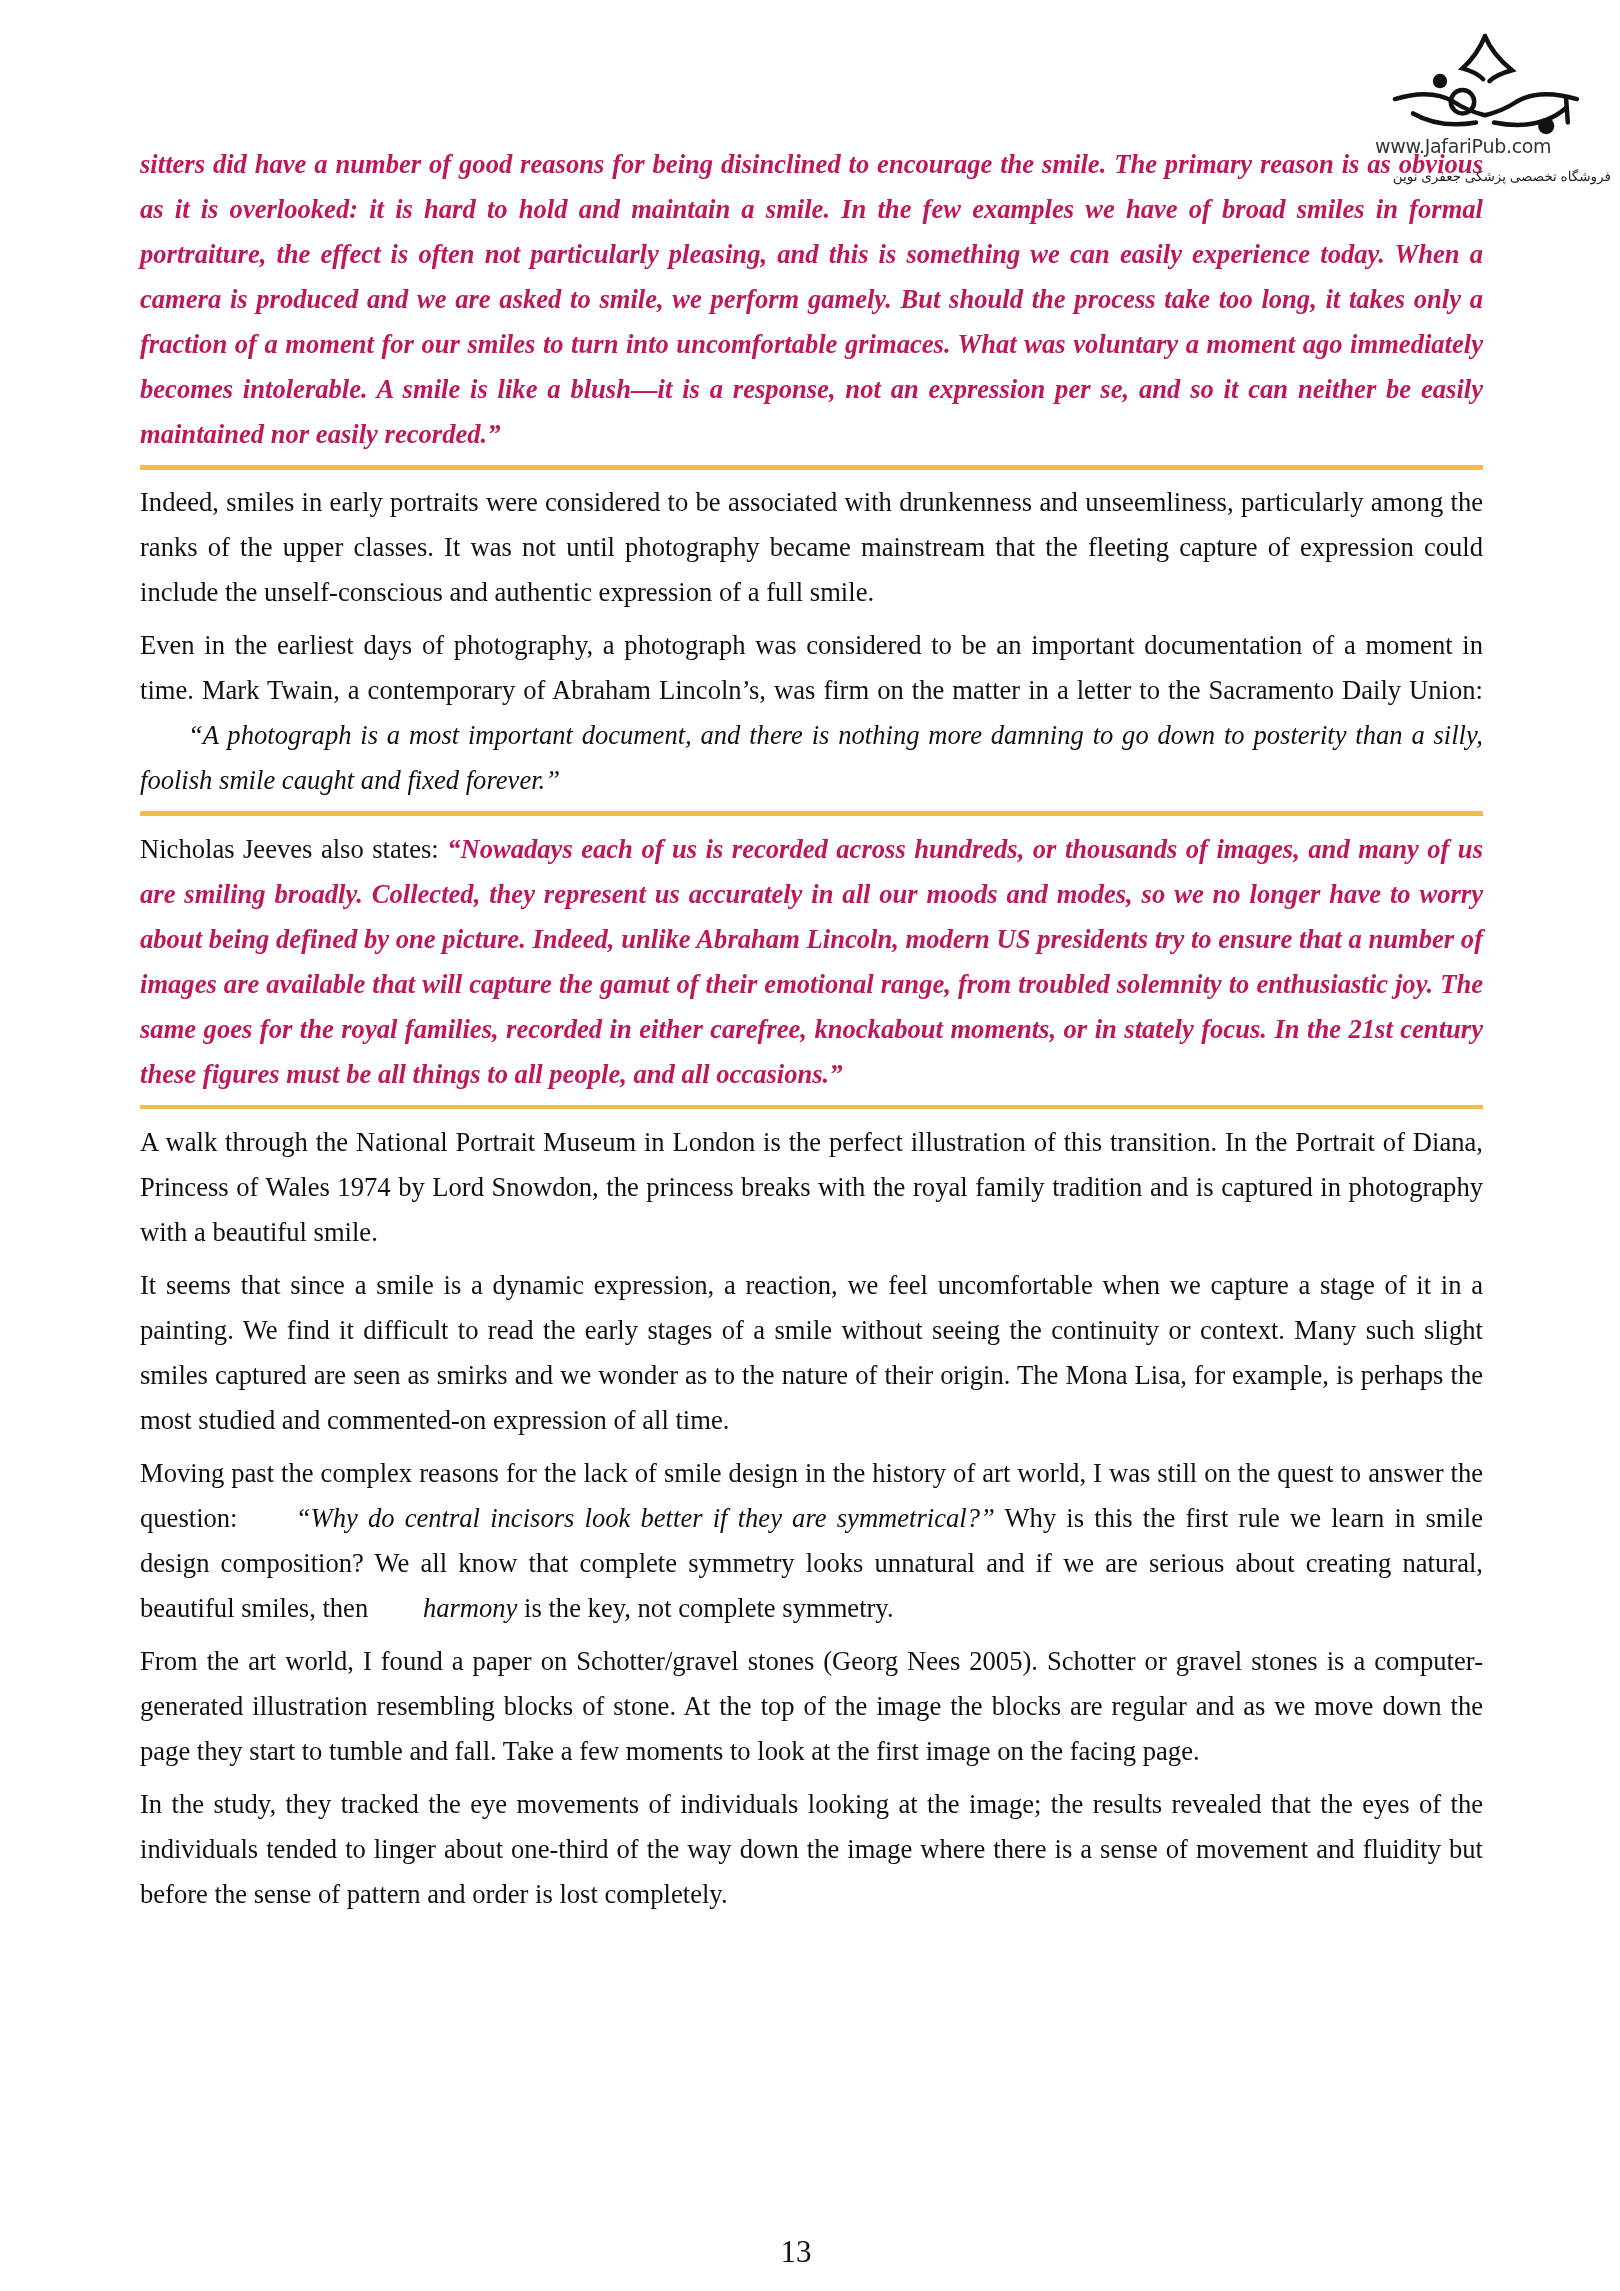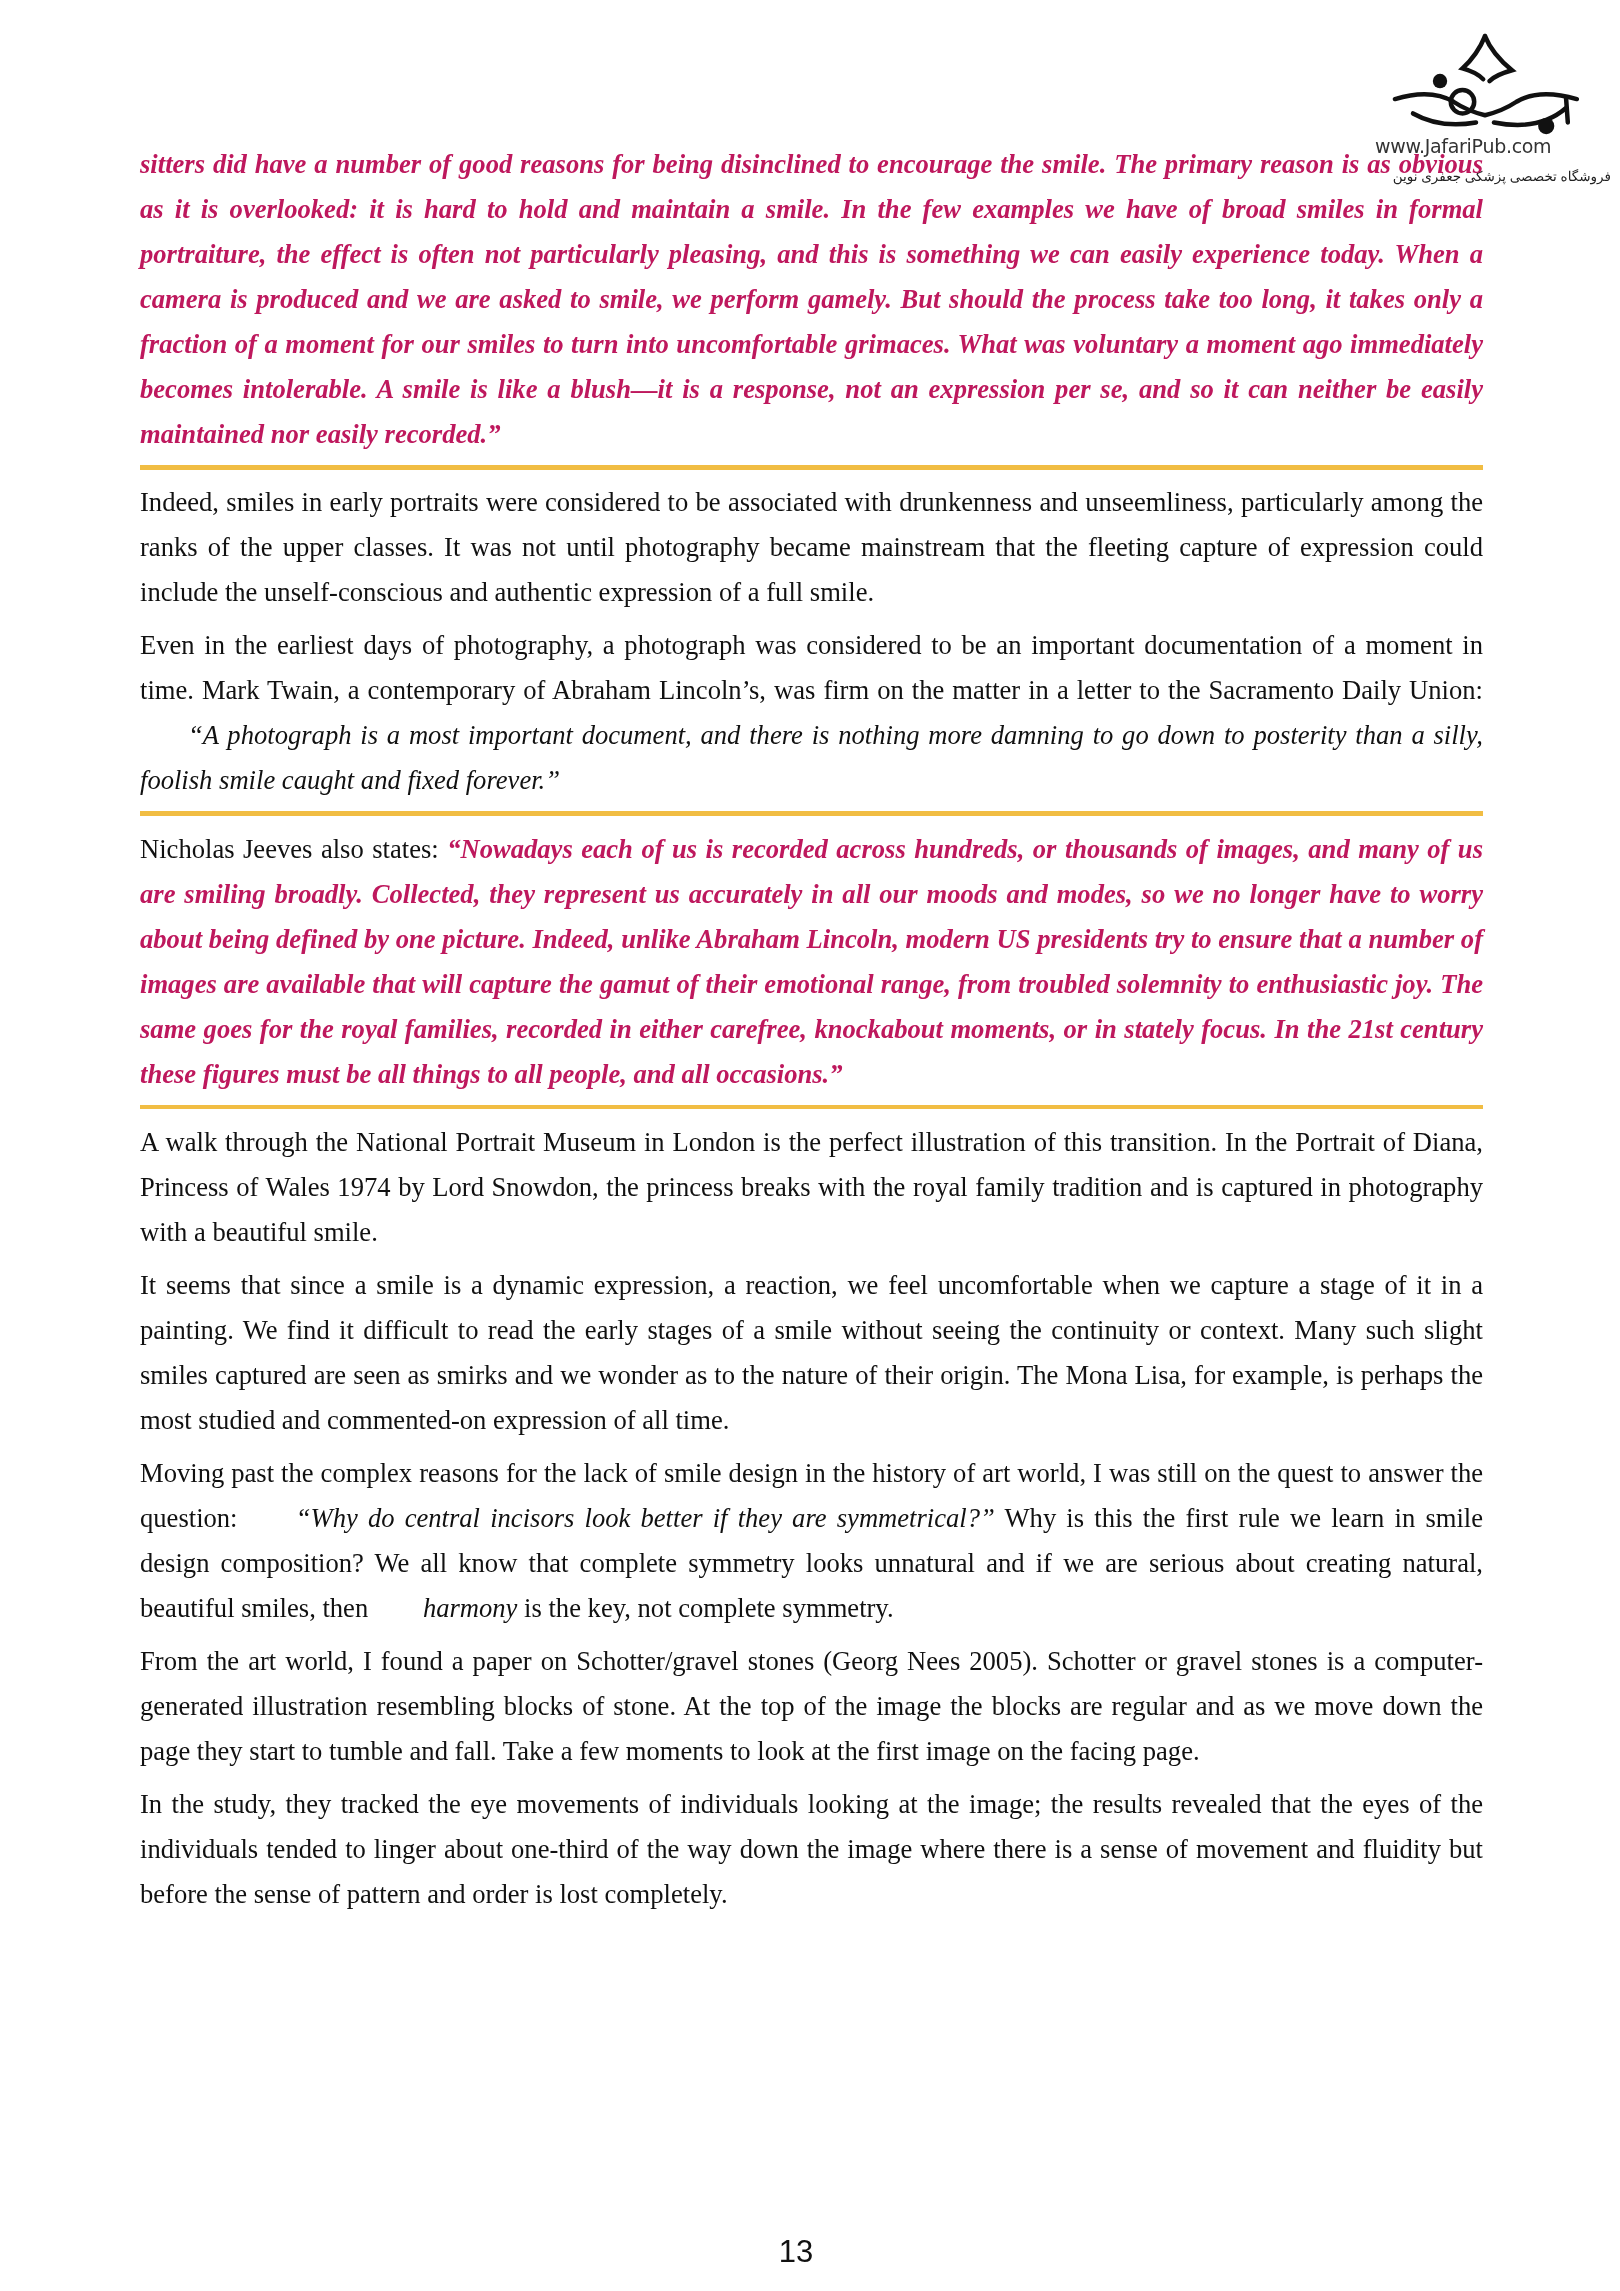--- a/index.html
+++ b/index.html
@@ -10,21 +10,21 @@
     .logo svg { position: absolute; left: 27px; top: 7.2px; }
     .logo-url { position: absolute; left: 25px; top: 117px; font-family: "DejaVu Sans", sans-serif; font-size: 19px; color: #333; letter-spacing: -0.3px; }
     .logo-fa { position: absolute; left: 0px; top: 150px; width: 261px; text-align: right; direction: rtl; font-family: Liberation Sans, sans-serif; font-size: 13.5px; color: #222; white-space: nowrap; }
 
     .content { position: absolute; left: 140px; top: 142px; width: 1343px; font-family: "Liberation Serif", serif; font-size: 26.6px; line-height: 45px; color: #111; }
     .para { margin: 0 0 8px 0; text-align: justify; text-align-last: left; }
     .quote { color: #be185d; font-style: italic; font-weight: bold; }
     .ital { font-style: italic; margin-left: 48px; }
     .rule { height: 4.5px; background: #f1bd43; margin: 5.4px 0 10.8px 0; }
 
-    .page-number { position: absolute; left: 0; width: 1592px; top: 2234px; text-align: center; font-family: Liberation Sans, sans-serif; font-size: 31px; color: #111; }
+    .page-number { position: absolute; left: 0; width: 1592px; top: 2234px; text-align: center; font-family: Liberation Serif, serif; font-size: 31px; color: #111; }
   </style>
 </head>
 <body>
 
 <div class="page">
 
   <div class="logo">
     <svg width="216" height="113" viewBox="0 0 240 125">
       <g fill="none" stroke="#111" stroke-width="5" stroke-linecap="round">
         <path d="M120 12 Q112 32 95 48 Q110 52 118 60"></path>

